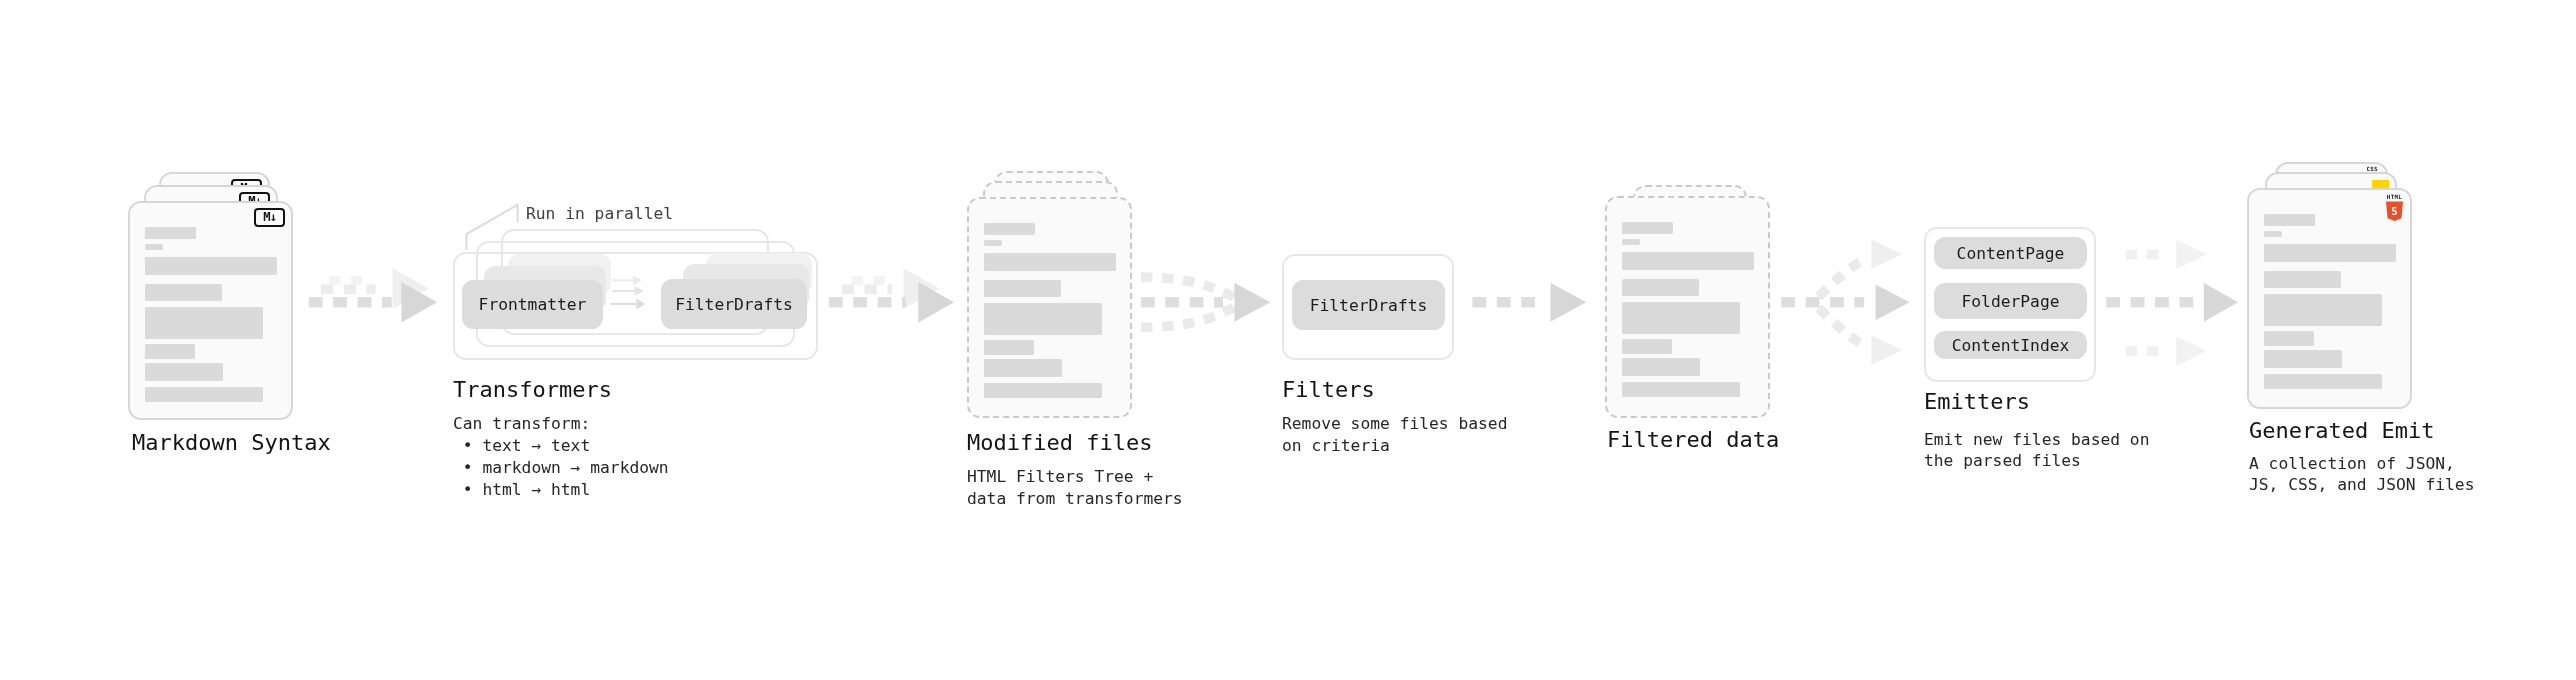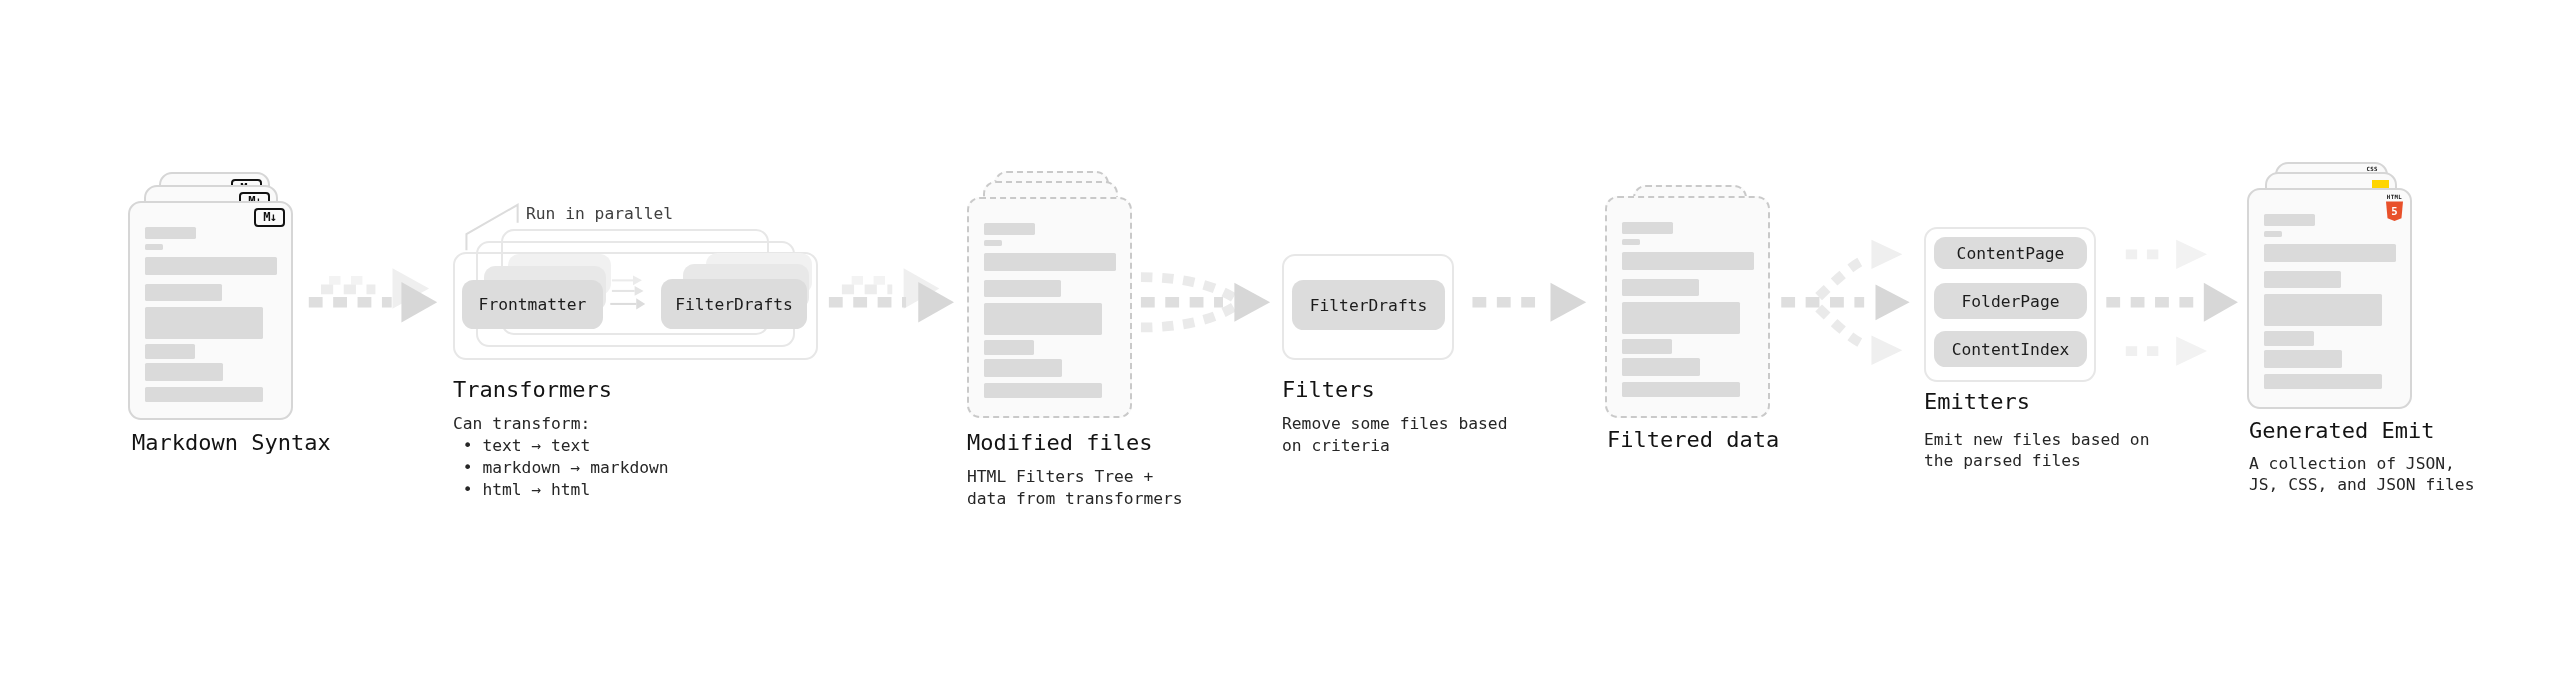--- a/index.html
+++ b/index.html
@@ -187,21 +187,21 @@
     <div class="bar" style="left: 15.4px; top: 104px; width: 118px; height: 32px;"></div>
     <div class="bar" style="left: 15.4px; top: 141px; width: 50px; height: 15.4px;"></div>
     <div class="bar" style="left: 15.4px; top: 160px; width: 78px; height: 18px;"></div>
     <div class="bar" style="left: 15.4px; top: 184px; width: 118px; height: 14.6px;"></div>
   </div>
 <div class="label" style="left:1607px;top:427px">Filtered data</div>
 
 <div class="frame filled" style="left:1924px;top:227px;width:172px;height:155px"></div>
 <div class="pill" style="left:1934px;top:237px;width:153px;height:32px">ContentPage</div>
 <div class="pill" style="left:1934px;top:283px;width:153px;height:36px">FolderPage</div>
-<div class="pill" style="left:1934px;top:331px;width:153px;height:36px">ContentIndex</div>
+<div class="pill" style="left:1934px;top:331px;width:153px;height:28px">ContentIndex</div>
 <div class="label" style="left:1924px;top:389px">Emitters</div>
 <div class="caption lh26" style="left:1924px;top:429px">
   <div>Emit new files based on</div>
   <div>the parsed files</div>
 </div>
 
 <div class="doc" style="left:2275px;top:162px;width:113px;height:219px">
   <span class="css-icon">
     <span class="css-word" style="display:block">CSS</span>
     <span class="css-bar" style="display:block"></span>

